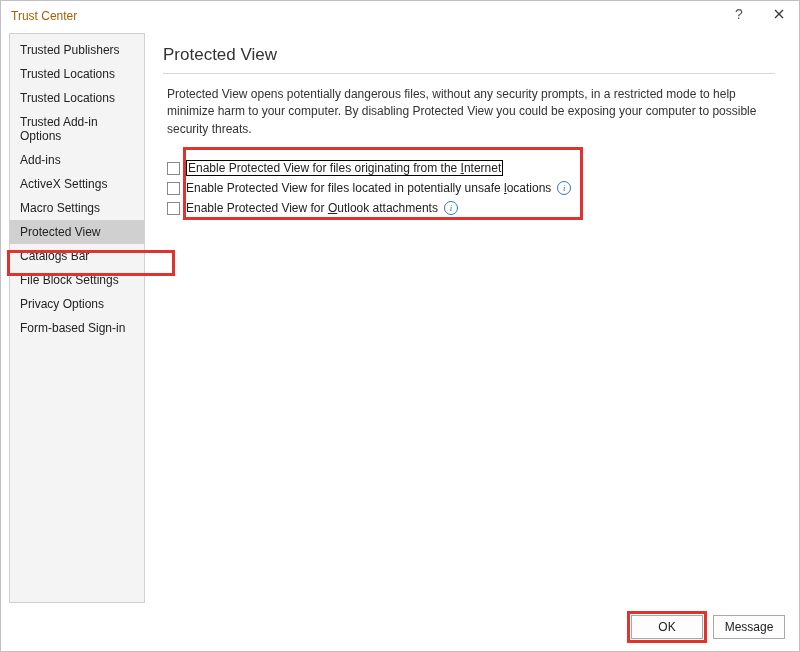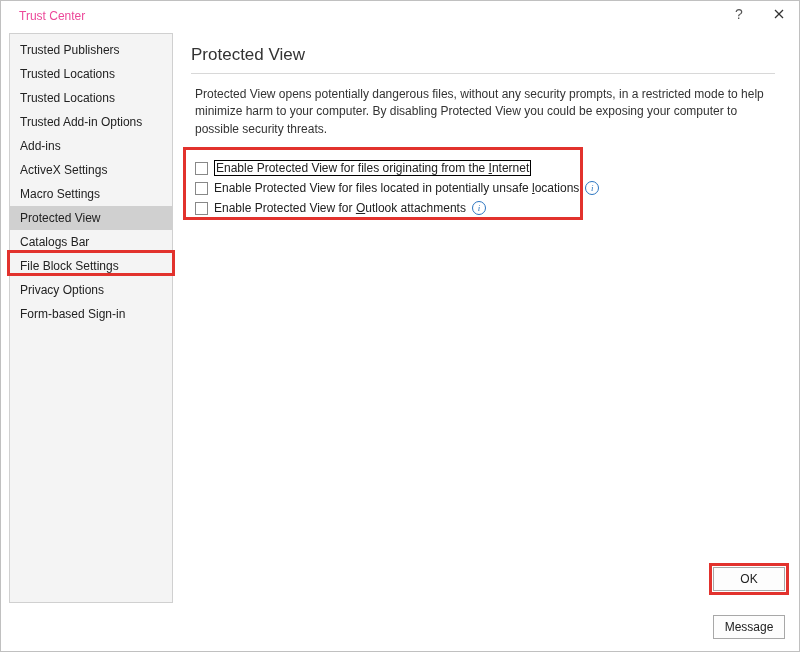--- a/index.html
+++ b/index.html
@@ -11,23 +11,23 @@
       width: 800px;
       height: 652px;
       overflow: hidden;
       border: 1px solid #c0c0c0;
       position: relative;
     }
     .titlebar {
       height: 30px;
       display: flex;
       align-items: center;
-      padding-left: 18px;
-      font-size: 12px;
-      color: #ec4899;
+      padding-left: 10px;
+      font-size: 12px;
+      color: #a16207;
     }
     .titlebar-buttons {
       position: absolute;
       right: 0;
       top: 0;
       display: flex;
     }
     .titlebar-btn {
       width: 40px;
       height: 26px;
@@ -40,21 +40,21 @@
     .titlebar-btn.close { font-size: 13px; }
     .content-area {
       position: absolute;
       top: 32px;
       left: 8px;
       right: 8px;
       bottom: 48px;
       display: flex;
     }
     .sidebar {
-      width: 164px;
+      width: 136px;
       border: 1px solid #d0d0d0;
       background: #f4f4f4;
       padding: 4px 0;
       overflow: hidden;
     }
     .sidebar-item {
       padding: 5px 10px;
       font-size: 12px;
       color: #222;
       cursor: default;
@@ -130,22 +130,21 @@
     }
     .focus-box {
       border: 1px solid #000;
       padding: 0 1px;
     }
     .button-row {
       position: absolute;
       right: 14px;
       bottom: 12px;
       display: flex;
-      gap: 24px;
-      flex-direction: column;
+      gap: 10px;
     }
     .btn {
       width: 72px;
       height: 24px;
       border: 1px solid #a8a8a8;
       background: #fdfdfd;
       font-size: 12px;
       color: #222;
       display: flex;
       align-items: center;

